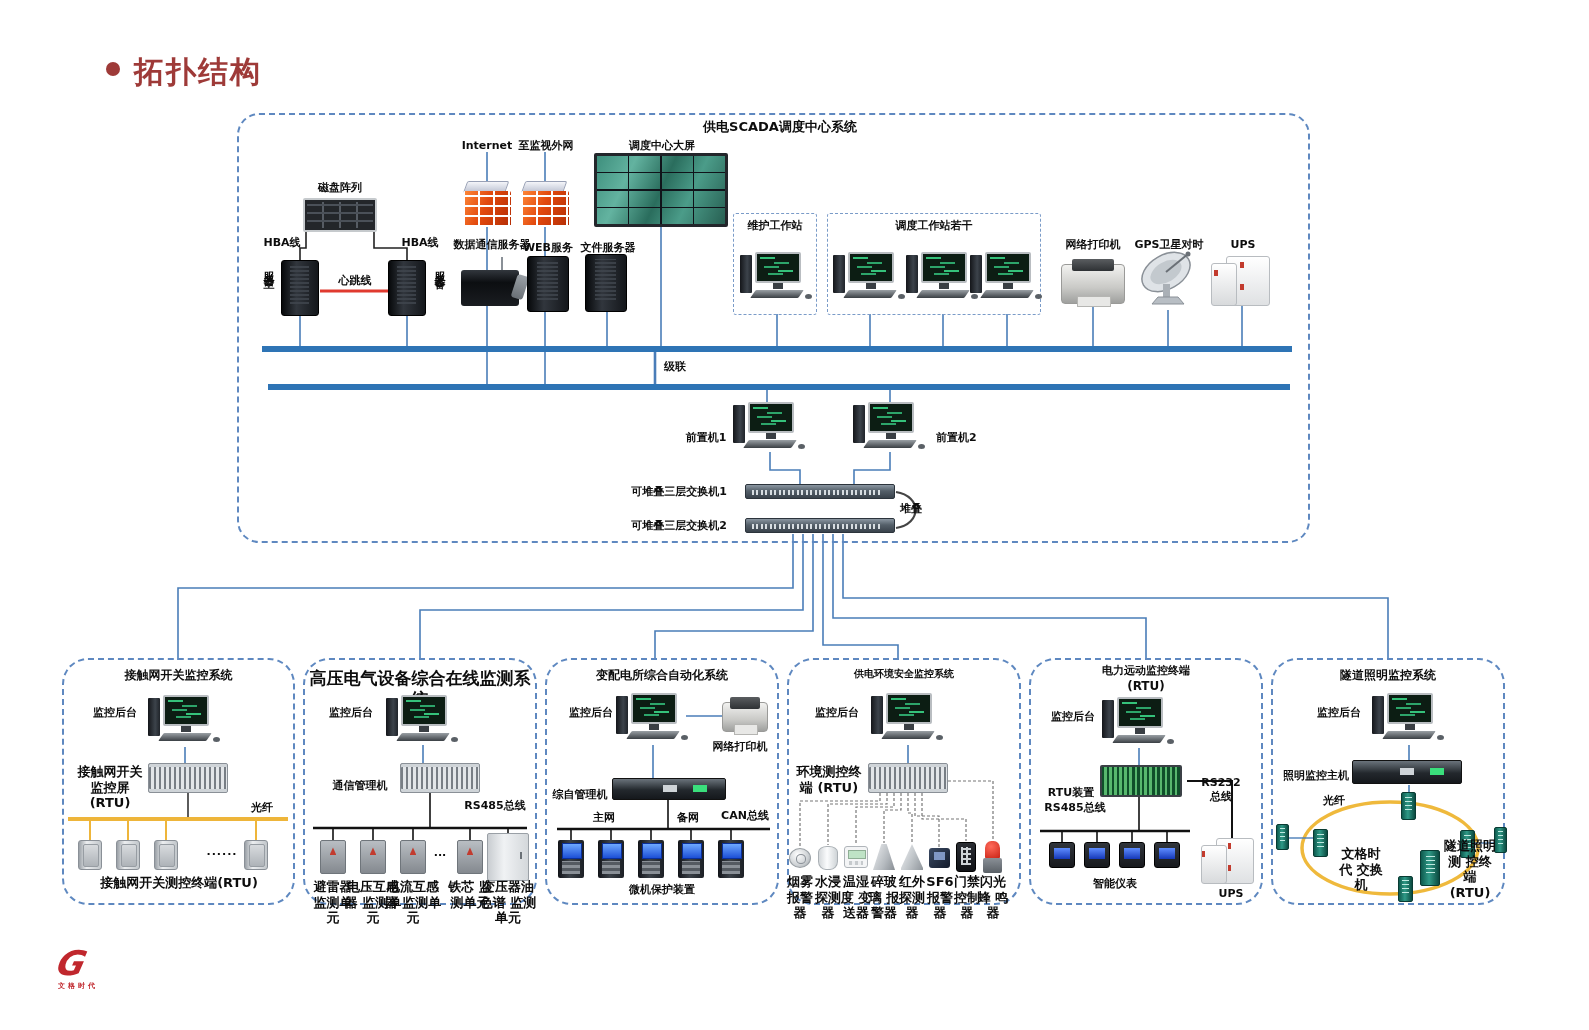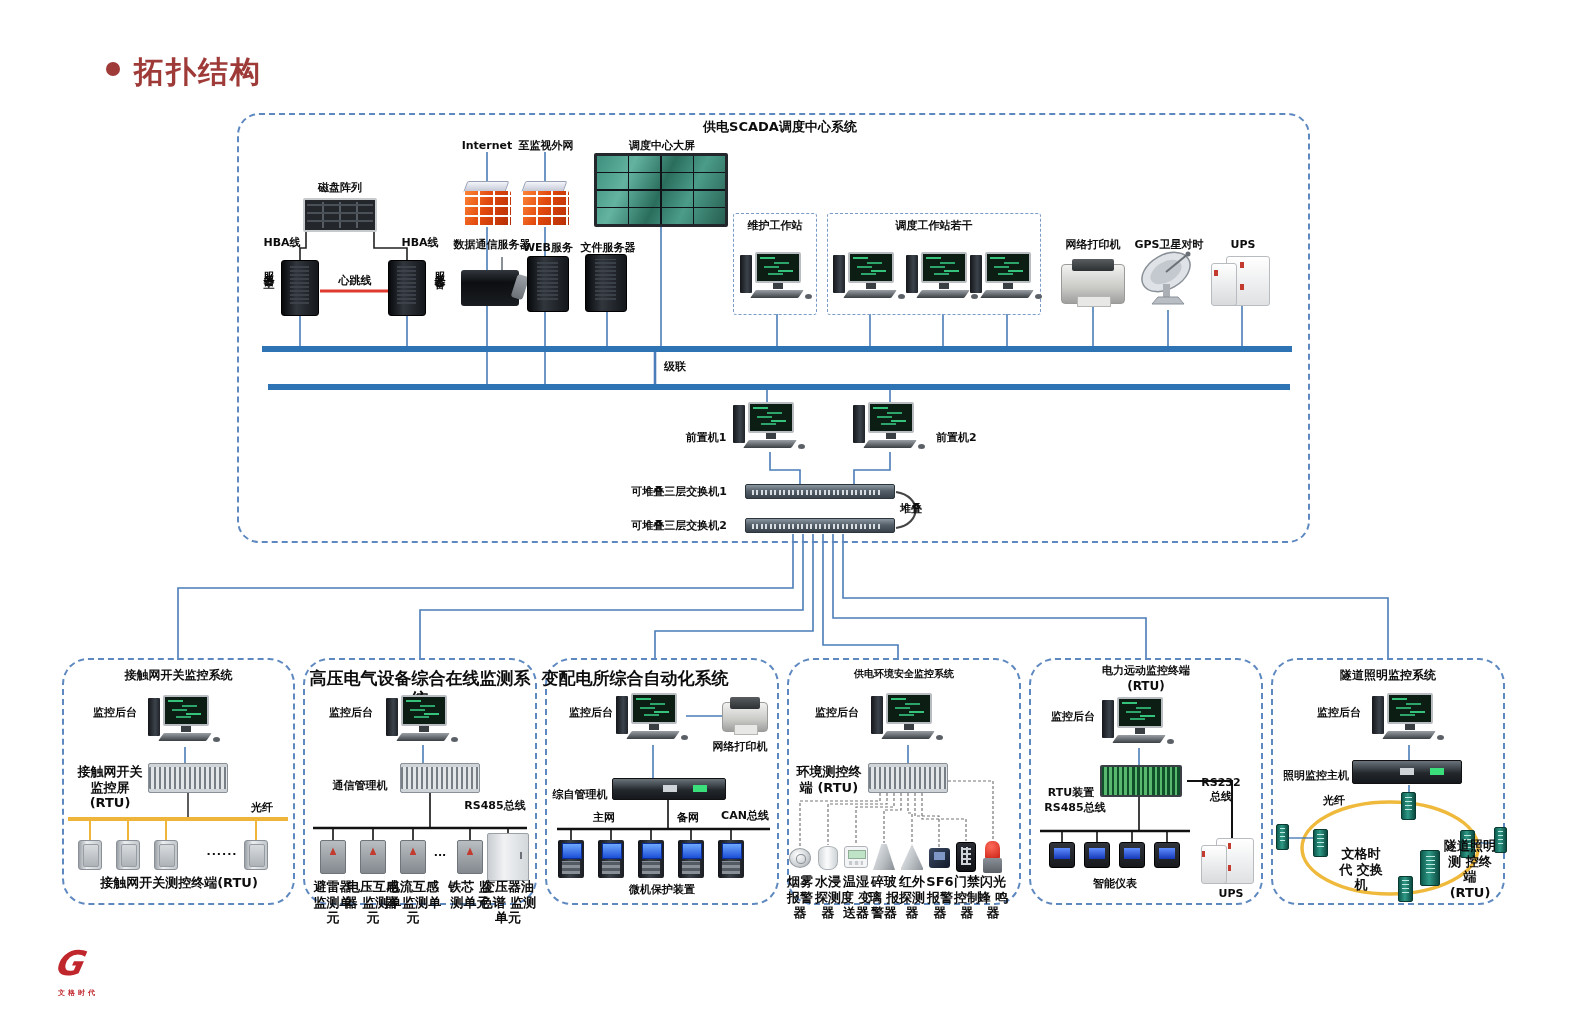--- a/index.html
+++ b/index.html
@@ -70,21 +70,21 @@
 .s-glass{background:linear-gradient(115deg,#eef0f2,#b5babf 60%,#878d93);clip-path:polygon(38% 0,62% 0,100% 100%,0 100%)}
 .s-ir{background:linear-gradient(115deg,#f2f3f5,#c2c7cb 50%,#8f959b);clip-path:polygon(50% 0,100% 92%,100% 100%,0 100%,0 92%)}
 .s-sf6{background:linear-gradient(135deg,#3b4a63,#121a2b);border-radius:3px}
 .s-sf6::after{content:"";position:absolute;left:22%;top:22%;width:56%;height:40%;background:#7f97c4}
 .s-door{background:linear-gradient(#2a2d33,#101216);border-radius:3px;border:1px solid #000}
 .s-door::after{content:"";position:absolute;left:22%;top:14%;width:56%;height:64%;background:repeating-linear-gradient(0deg,#cfd4d8 0 2px,transparent 2px 5px),repeating-linear-gradient(90deg,#cfd4d8 0 2px,transparent 2px 5px)}
 .s-flash::before{content:"";position:absolute;left:8%;top:0;width:84%;height:55%;background:radial-gradient(circle at 40% 30%,#ff6a5a,#c61f12);border-radius:40% 40% 15% 15%}
 .s-flash::after{content:"";position:absolute;left:0;bottom:0;width:100%;height:48%;background:linear-gradient(#8a9097,#5a6066);border-radius:2px}
 .logo{position:absolute;left:58px;top:946px;width:80px;height:54px}
 .logo .mark{font-style:italic;font-weight:bold;font-size:34px;color:#c0272d;transform:skewX(-14deg);display:inline-block;line-height:1}
-.logo .txt{font-size:7px;font-weight:bold;color:#c0272d;letter-spacing:3px;margin-top:8px}
+.logo .txt{font-size:7px;font-weight:bold;color:#c0272d;letter-spacing:3px;margin-top:1px}
 </style>
 </head>
 <body>
 
 <div id="stage">
 
   <span class="bullet"></span>
   <div class="title-main">拓扑结构</div>
 
   <svg class="wires" width="1589" height="1030">
@@ -353,21 +353,21 @@
   <div class="lbl" style="left:426px;top:846px;width:28px">...</div>
   <div class="dev greybox" style="left:457px;top:840px;width:26px;height:34px"></div>
   <div class="dev cabinetdev" style="left:487px;top:833px;width:42px;height:48px"></div>
   <div class="lbl sm" style="left:308px;top:879px;width:50px">避雷器 监测单元</div>
   <div class="lbl sm" style="left:344px;top:879px;width:58px">电压互感器 监测单元</div>
   <div class="lbl sm" style="left:384px;top:879px;width:58px">电流互感器 监测单元</div>
   <div class="lbl sm" style="left:447px;top:879px;width:46px">铁芯 监测单元</div>
   <div class="lbl sm" style="left:477px;top:879px;width:62px">变压器油色谱 监测单元</div>
 
   <div class="dash-sub" style="left:545px;top:658px;width:234px;height:247px"></div>
-  <div class="lbl" style="left:518px;top:668px;width:234px;font-size:17px">变配电所综合自动化系统</div>
+  <div class="lbl" style="left:545px;top:668px;width:234px;font-size:12px">变配电所综合自动化系统</div>
   <div class="lbl" style="left:564px;top:706px;width:54px">监控后台</div>
   <div class="ws" style="left:616px;top:693px">
       <span class="t"></span>
       <span class="m">
         <i></i>
       </span>
       <span class="st"></span>
       <span class="kb"></span>
       <span class="mo"></span>
     </div>

